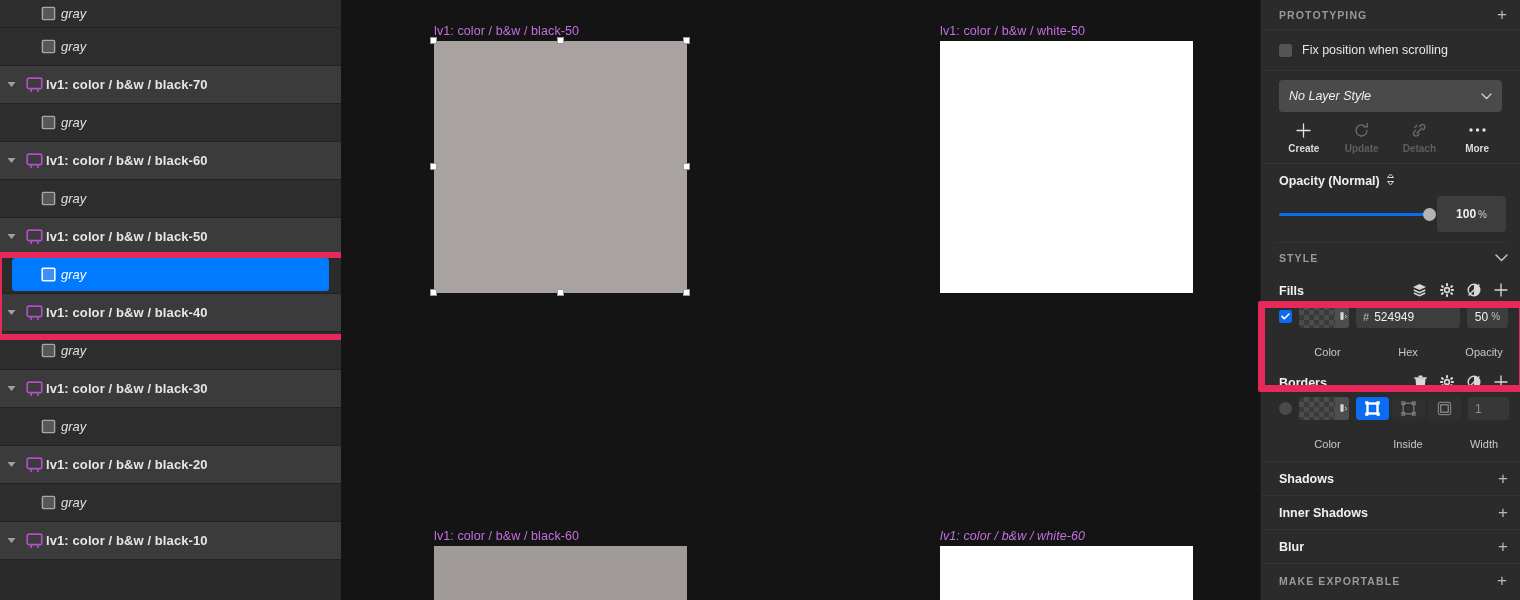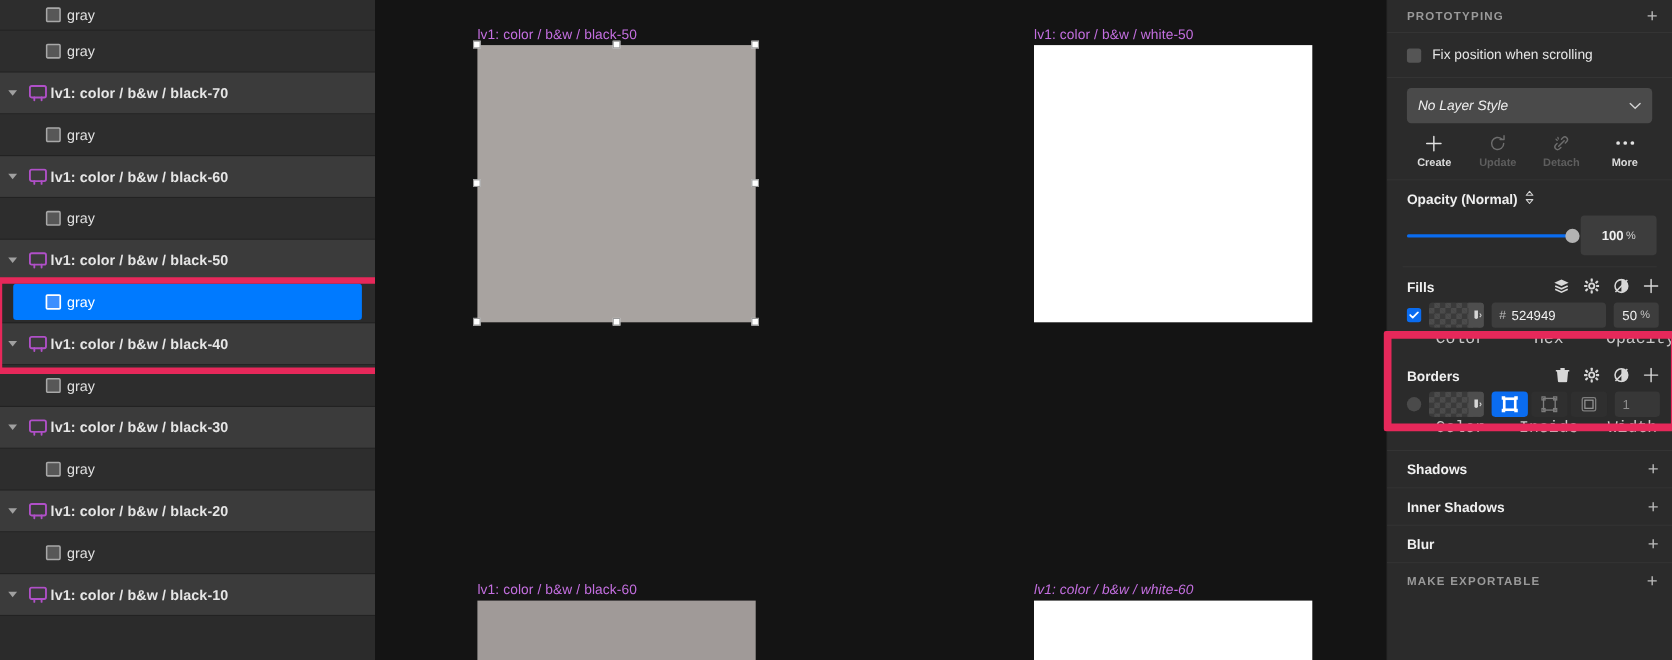--- a/index.html
+++ b/index.html
@@ -38,21 +38,21 @@
     color: #9b9b9b; font-size: 9px;
     flex: 0 0 22px;
     line-height: 1;
   }
   .caret svg { display: block; margin: 0 auto; }
 
   .ab-icon { width: 24px; flex: 0 0 24px; display: flex; align-items: center; justify-content: center; }
   .sq-icon { width: 26px; flex: 0 0 26px; display: flex; align-items: center; justify-content: center; }
 
   .lbl-group { font-weight: bold; letter-spacing: .1px; }
-  .lbl-child { font-weight: normal; color: #e0e0e0; }
+  .lbl-child { font-weight: normal; color: #e0e0e0; font-style: italic; }
 
   .child-indent { padding-left: 35px; display: flex; align-items: center; width: 100%; height: 100%; }
 
   
   .selpill {
     position: absolute;
     left: 12px; right: 12px; top: 2px; bottom: 2px;
     background: #007aff;
     border-radius: 3px;
     display: flex; align-items: center;
@@ -212,21 +212,21 @@
     font-size: 12px; color: #f0f0f0;
   }
   .hexbox .hash { color: #bdbdbd; font-size: 11px; }
   .opbox {
     flex: 0 0 41px; height: 23px; background: #3d3d3d; border-radius: 3.5px;
     display: flex; align-items: center; justify-content: center; gap: 3px;
     font-size: 12px; color: #f0f0f0;
   }
   .opbox .pct { font-size: 10px; color: #c2c2c2; }
 
-  .cap-row { display: flex; padding: 2px 12px 0 18px; font-size: 15px; color: #c8c8c8; font-family: Liberation Mono, monospace; }
+  .cap-row { display: flex; padding: 18px 12px 0 18px; font-size: 11px; color: #c8c8c8; }
   .cap { text-align: center; }
 
   .bpos { display: flex; gap: 3px; flex: 1 1 auto; }
   .bposbtn {
     width: 33px; height: 23px; border-radius: 3.5px;
     background: #2f2f2f;
     display: flex; align-items: center; justify-content: center;
   }
   .bposbtn.on { background: #0a6cf0; }
   .widthbox {
@@ -540,20 +540,28 @@
             <div class="knob"></div>
           </div>
         <div class="numbox">
           <span>100</span>
           <span class="pct">%</span>
         </div>
       </div>
       <div class="divline"></div>
     </div>
 
+    <div class="sec-head" style="border-bottom:none;">
+      <span>STYLE</span>
+      <span class="chev">
+        <svg width="13" height="8" viewBox="0 0 13 8">
+            <path d="M1 1l5.5 5.5L12 1" fill="none" stroke="#c3c3c3" stroke-width="1.5" stroke-linecap="round"></path>
+          </svg>
+      </span>
+    </div>
 
     <div class="prop-head" style="margin-top:4px;">
       <span class="ttl">Fills</span>
       <span class="prop-icons">
         <span>
           <svg width="15" height="14" viewBox="0 0 15 14">
               <path d="M7.5 1L14 4 7.5 7 1 4z" fill="#d8d8d8"></path>
               <path d="M1.8 7L7.5 9.6 13.2 7" fill="none" stroke="#d8d8d8" stroke-width="1.5"></path>
               <path d="M1.8 10L7.5 12.6 13.2 10" fill="none" stroke="#d8d8d8" stroke-width="1.5"></path>
             </svg>

